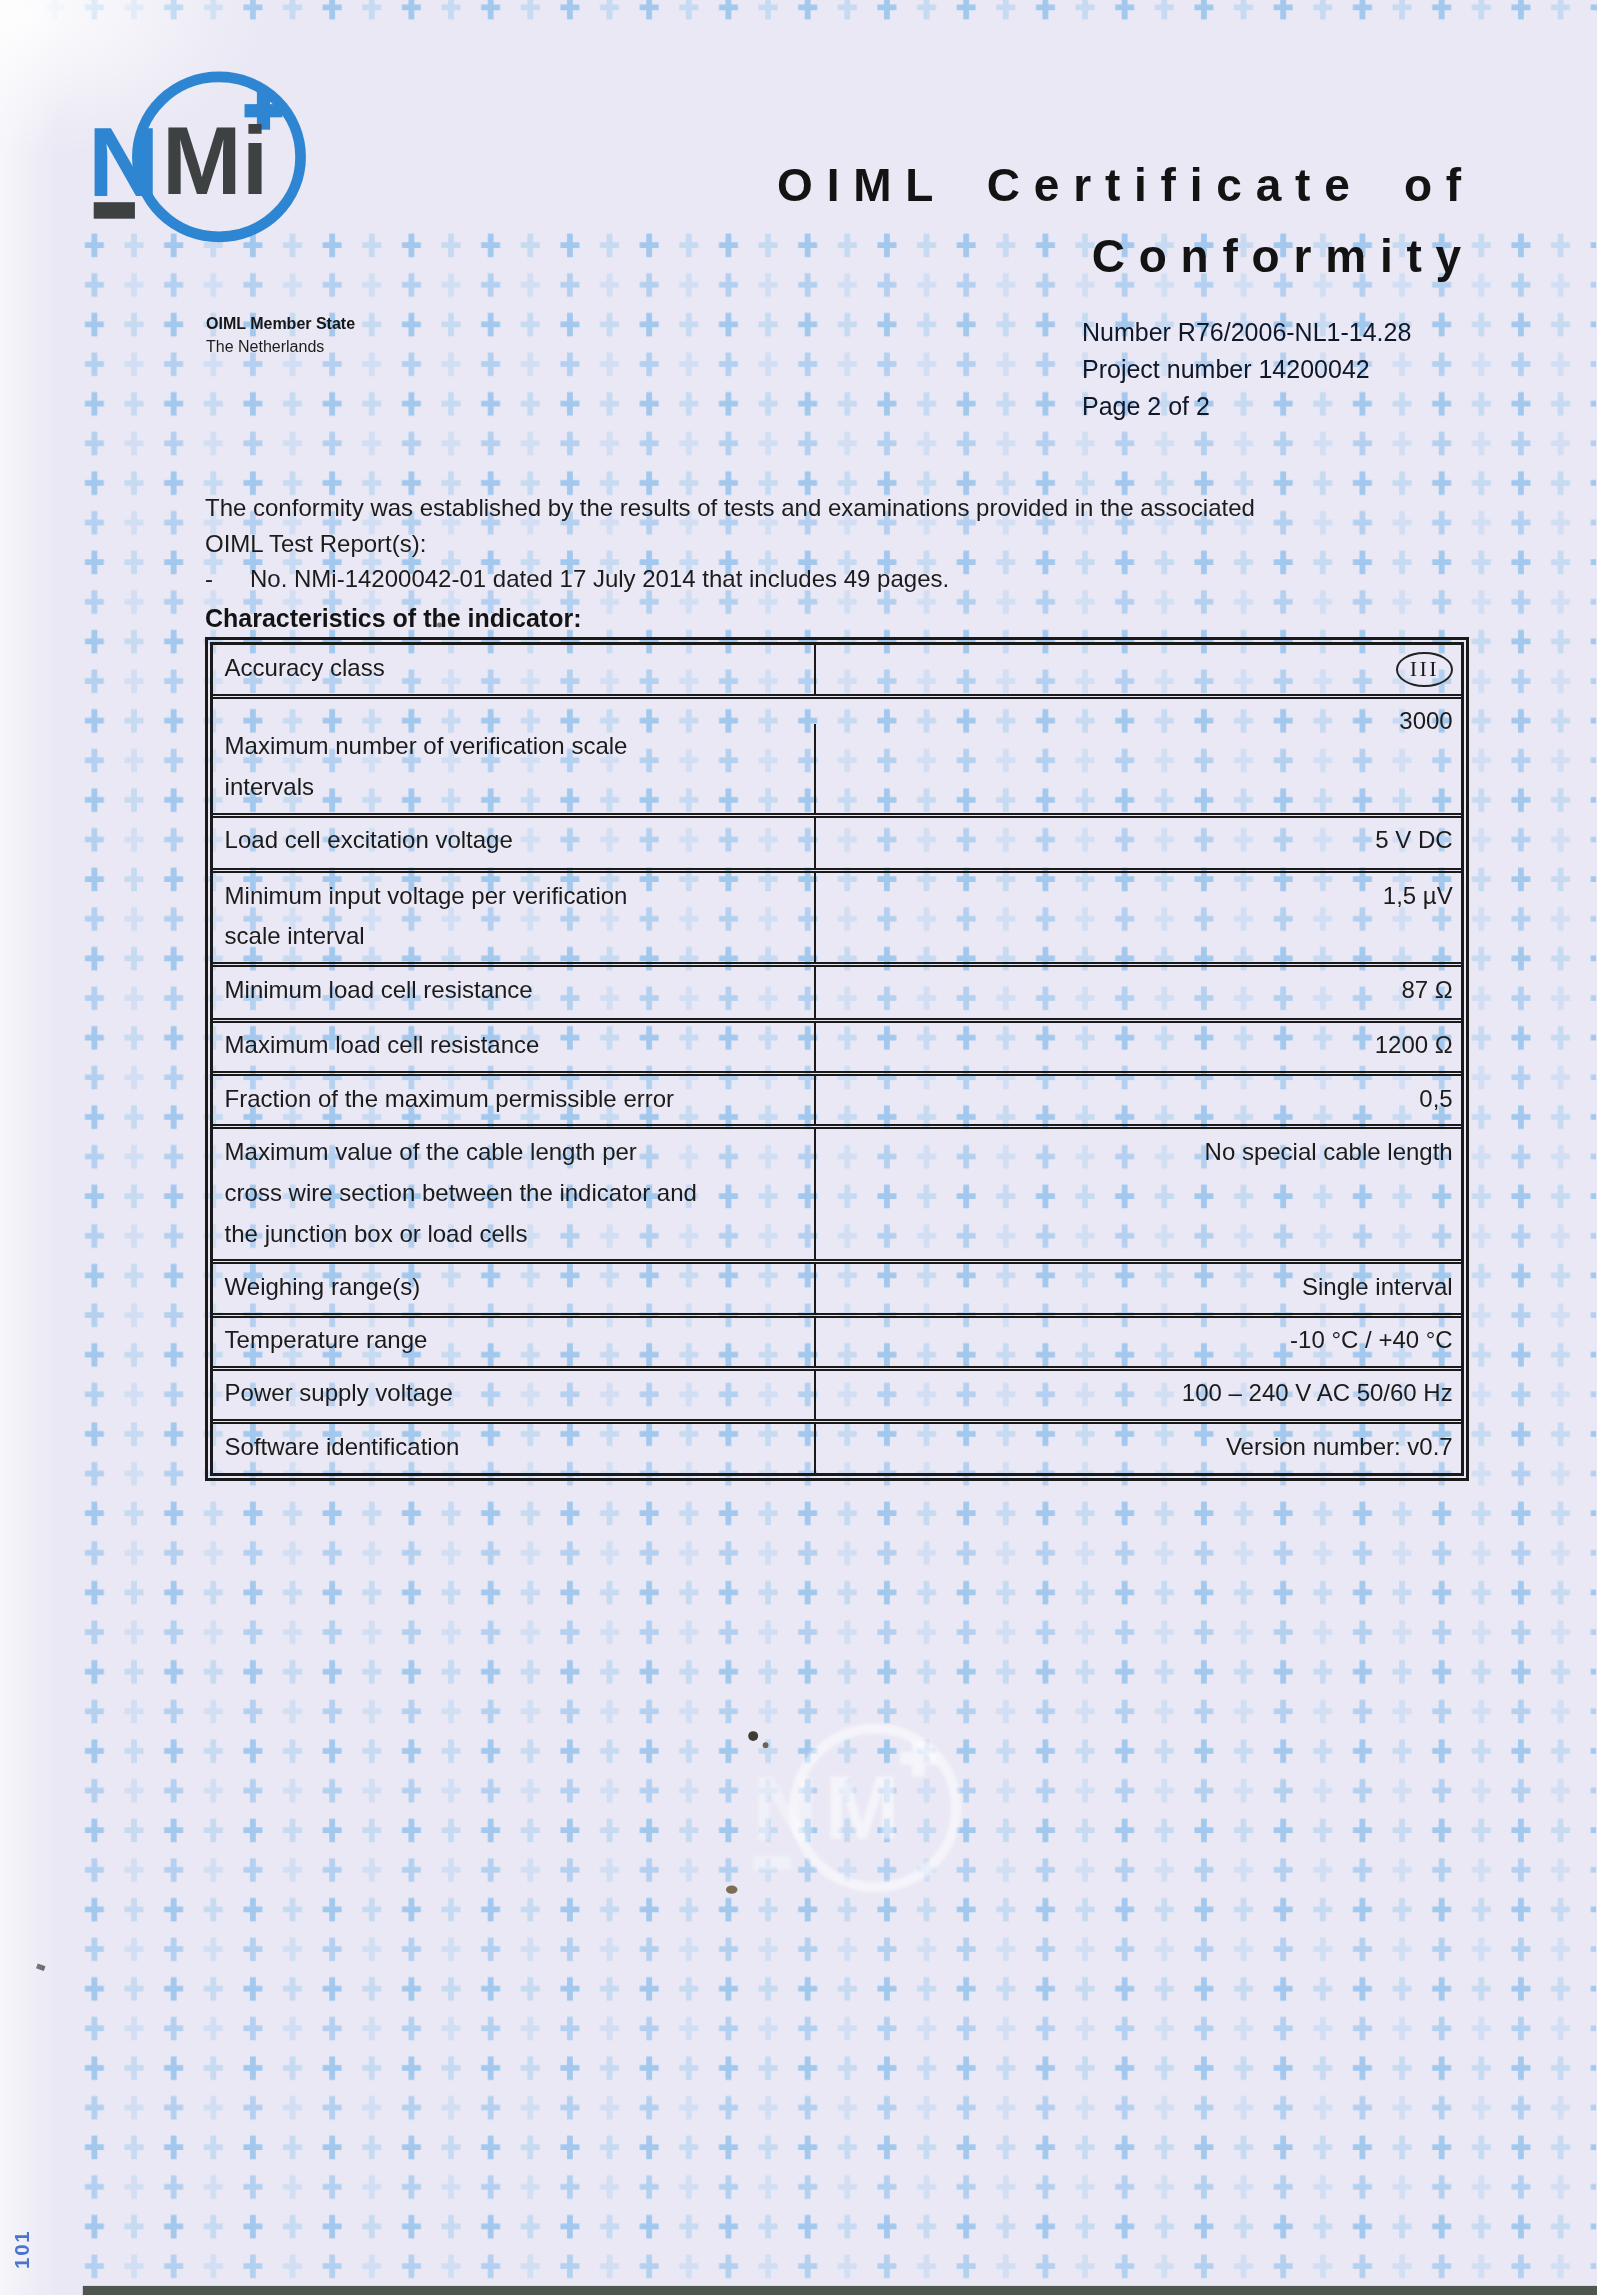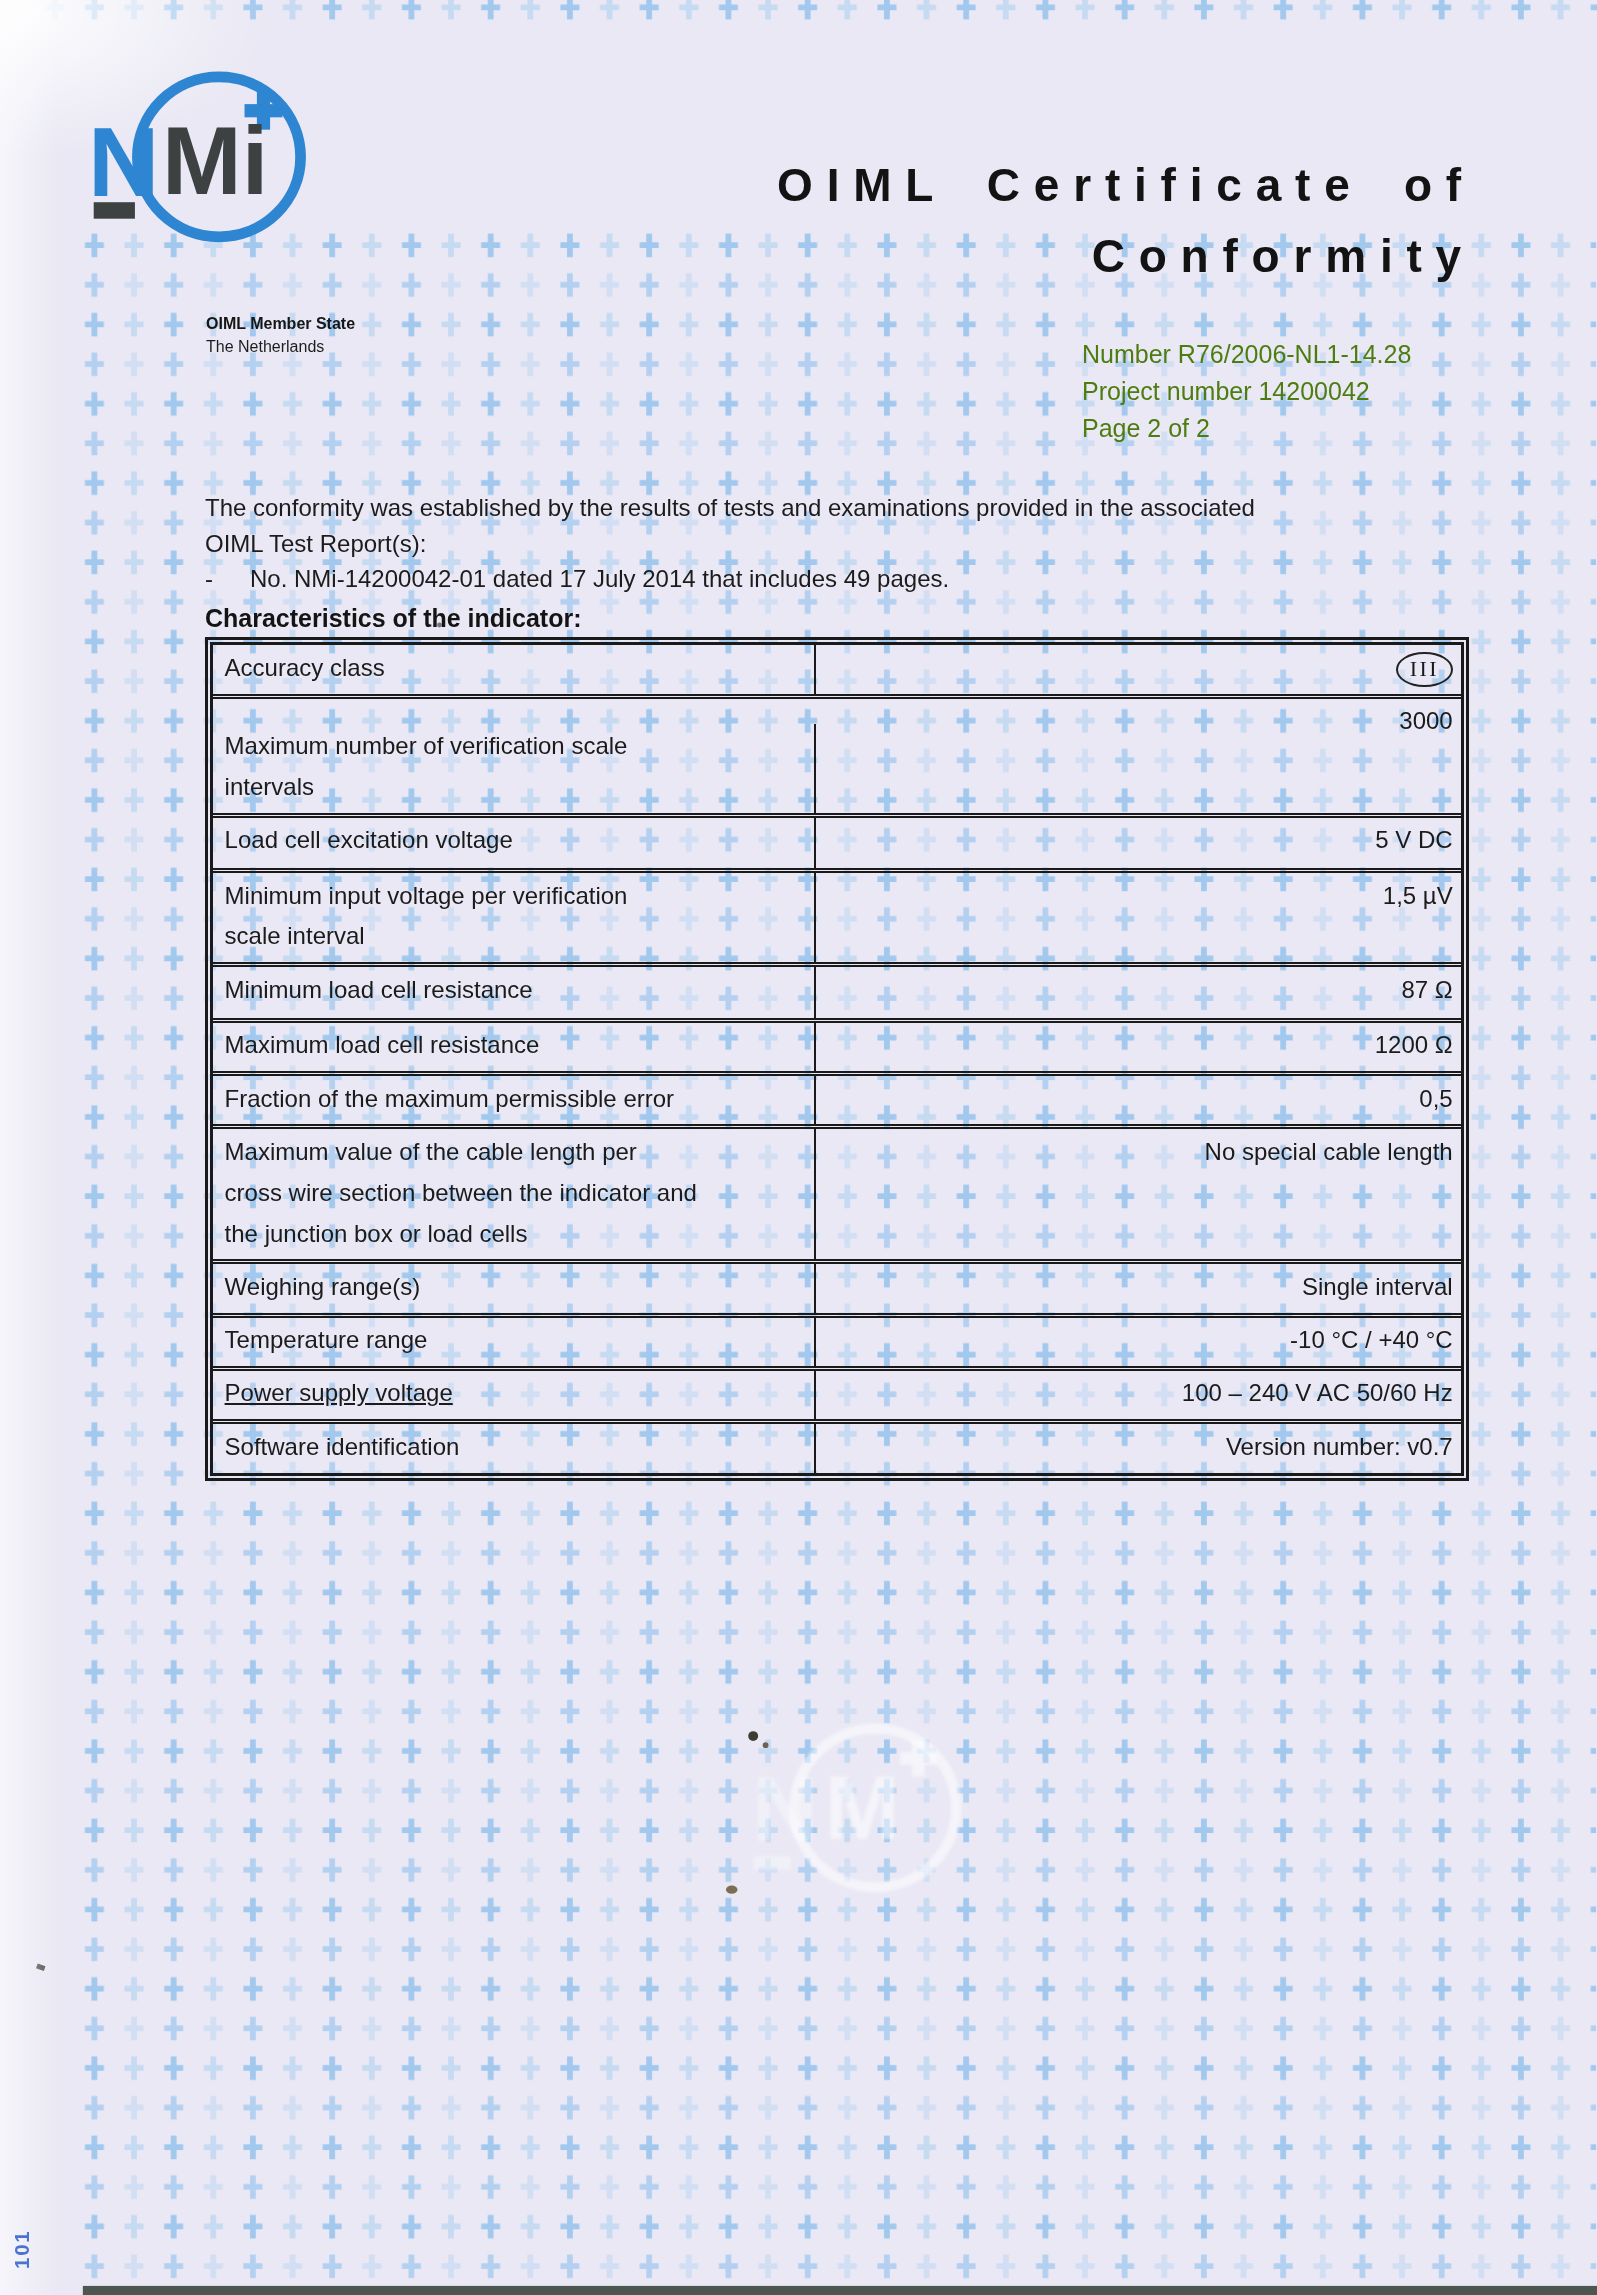--- a/index.html
+++ b/index.html
@@ -26,22 +26,22 @@
 
   .title-block{
     position:absolute;top:150px;right:123px;
     text-align:right;font-weight:bold;font-size:46px;line-height:1.55;
     letter-spacing:.30em;word-spacing:.30em;color:#131313;white-space:pre-line;
   }
   .member-block{position:absolute;left:206px;top:312px;font-size:16px;line-height:1.45;}
   .member-label{font-weight:bold;color:#161616;}
   .member-value{color:#1d1d1d;}
   .ref-block{
-    position:absolute;left:1082px;top:336px;
-    font-size:25px;line-height:1.47;color:#4d7c0f;white-space:pre-line;
+    position:absolute;left:1082px;top:314px;
+    font-size:25px;line-height:1.47;color:#0f172a;white-space:pre-line;
   }
 
   .intro-block{
     position:absolute;left:205px;top:490px;width:1288px;
     font-size:24px;line-height:1.52;white-space:pre-line;color:#1c1c1c;
   }
   .report-line{
     position:absolute;left:205px;top:565px;font-size:24px;color:#1c1c1c;
     display:flex;
   }
@@ -196,21 +196,21 @@
         </div>
         <div class="t-row">
           <div class="t-label" style="min-height: 40px;">Weighing range(s)</div>
           <div class="t-value">Single interval</div>
         </div>
         <div class="t-row">
           <div class="t-label" style="min-height: 36px;">Temperature range</div>
           <div class="t-value">-10 °C / +40 °C</div>
         </div>
         <div class="t-row">
-          <div class="t-label" style="min-height: 31px; text-decoration: underline;">Power supply voltage</div>
+          <div class="t-label" style="min-height: 31px;">Power supply voltage</div>
           <div class="t-value">100 – 240 V AC 50/60 Hz</div>
         </div>
         <div class="t-row">
           <div class="t-label" style="min-height: 33px;">Software identification</div>
           <div class="t-value">Version number: v0.7</div>
         </div>
       </div>
 
     <div class="side-number">101</div>
   </div>

